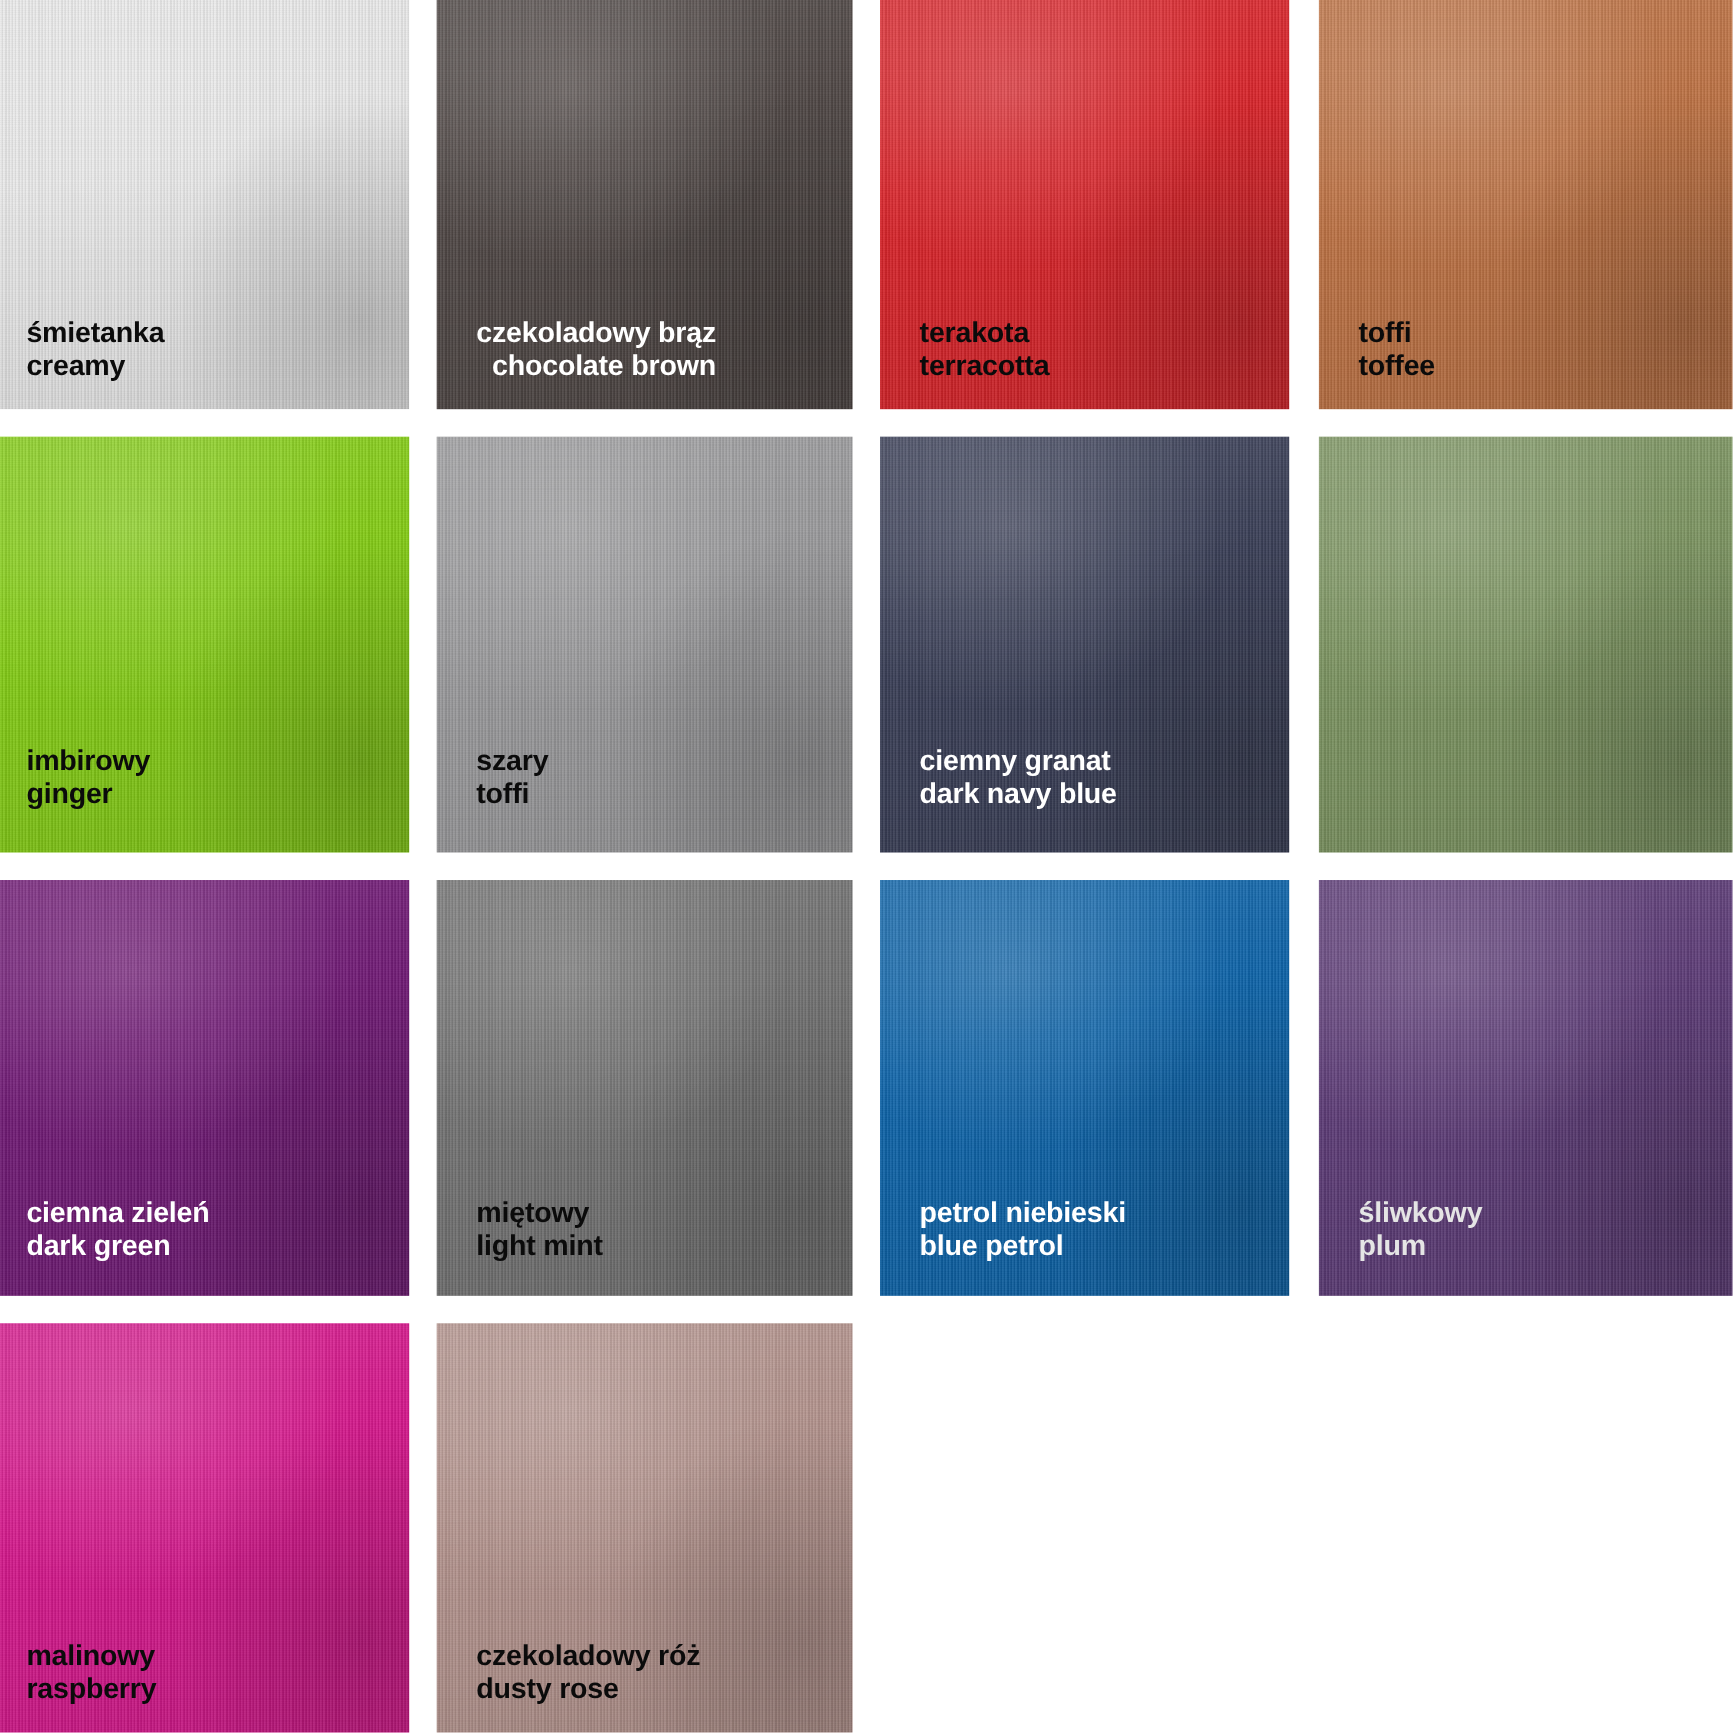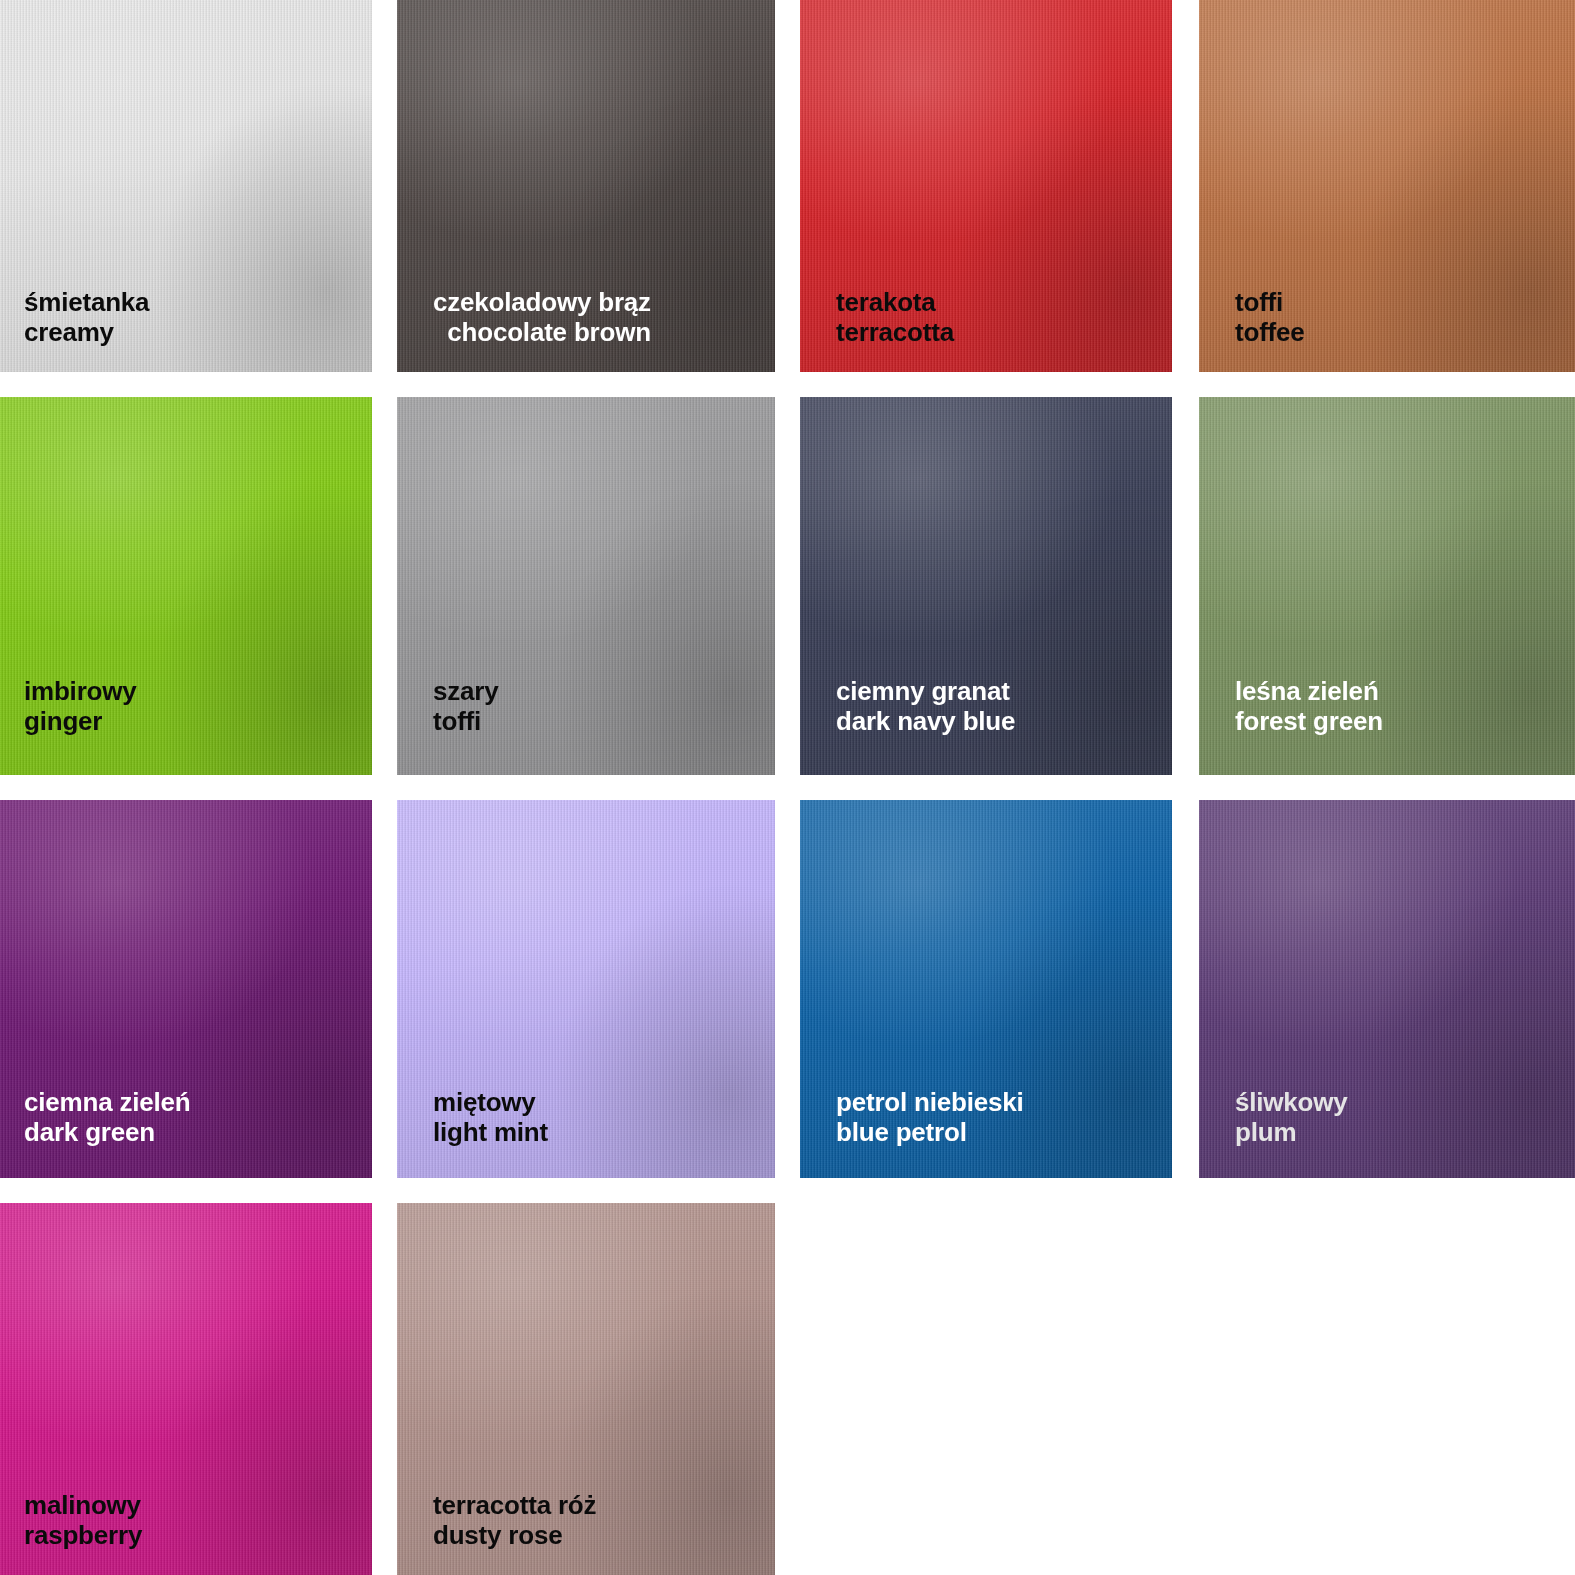--- a/index.html
+++ b/index.html
@@ -159,37 +159,33 @@
     <div class="swatch-label label-light lbl-indent lbl-high" style="color: rgb(255, 255, 255);">
       <span class="line">ciemny granat</span>
       <span class="line">dark navy blue</span>
     </div>
   </div>
   <div style="grid-column:6;grid-row:3;"></div>
   <div class="swatch" style="grid-area: 3 / 7; background-color: rgb(125, 149, 98);">
     <div class="tex-shade"></div>
     <div class="tex-wale"></div>
     <div class="tex-noise"></div>
-    <div class="swatch-label label-light lbl-indent lbl-high" style="color: rgb(255, 255, 255);">
-      <span class="line">leśna zieleń</span>
-      <span class="line">forest green</span>
-    </div>
   </div>
 
   <div class="swatch" style="grid-area: 5 / 1; background-color: #701a75;">
     <div class="tex-shade"></div>
     <div class="tex-wale"></div>
     <div class="tex-noise"></div>
     <div class="swatch-label label-light lbl-higher" style="color: rgb(255, 255, 255);">
       <span class="line">ciemna zieleń</span>
       <span class="line">dark green</span>
     </div>
   </div>
   <div style="grid-column:2;grid-row:5;"></div>
-  <div class="swatch" style="grid-area: 5 / 3; background-color: #c4b5fd;">
+  <div class="swatch" style="grid-area: 5 / 3; background-color: #737373;">
     <div class="tex-shade"></div>
     <div class="tex-wale"></div>
     <div class="tex-noise"></div>
     <div class="swatch-label label-dark lbl-indent lbl-higher" style="color: rgb(11, 11, 11);">
       <span class="line">miętowy</span>
       <span class="line">light mint</span>
     </div>
   </div>
   <div style="grid-column:4;grid-row:5;"></div>
   <div class="swatch" style="grid-area: 5 / 5; background-color: rgb(13, 99, 168);">
@@ -220,21 +216,21 @@
       <span class="line">malinowy</span>
       <span class="line">raspberry</span>
     </div>
   </div>
   <div style="grid-column:2;grid-row:7;"></div>
   <div class="swatch" style="grid-area: 7 / 3; background-color: rgb(180, 148, 142);">
     <div class="tex-shade"></div>
     <div class="tex-wale"></div>
     <div class="tex-noise"></div>
     <div class="swatch-label label-dark lbl-indent" style="color: rgb(11, 11, 11);">
-      <span class="line">terracotta róż</span>
+      <span class="line">czekoladowy róż</span>
       <span class="line">dusty rose</span>
     </div>
   </div>
   <div style="grid-column:4;grid-row:7;"></div>
   <div class="swatch empty" style="grid-column:5;grid-row:7;"></div>
   <div style="grid-column:6;grid-row:7;"></div>
   <div class="swatch empty" style="grid-column:7;grid-row:7;"></div>
 
 </div>
 

